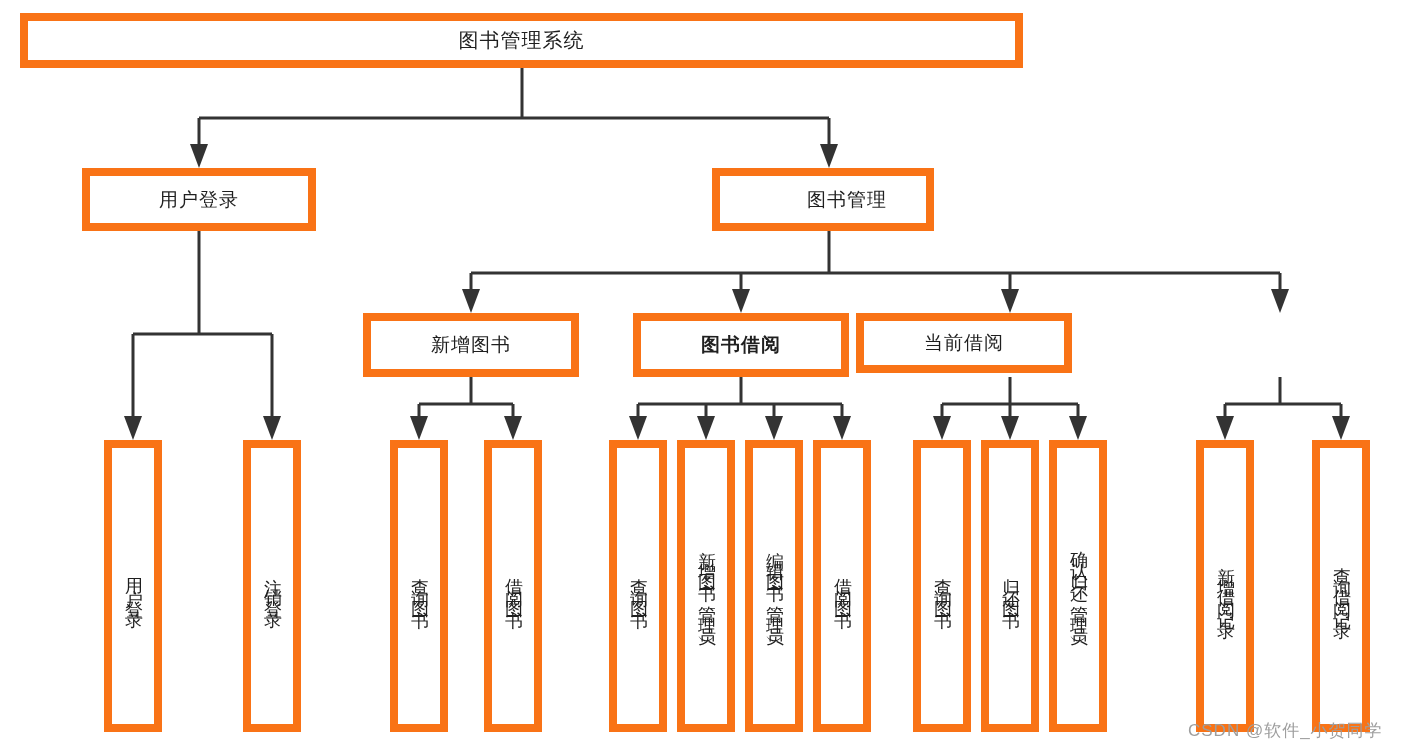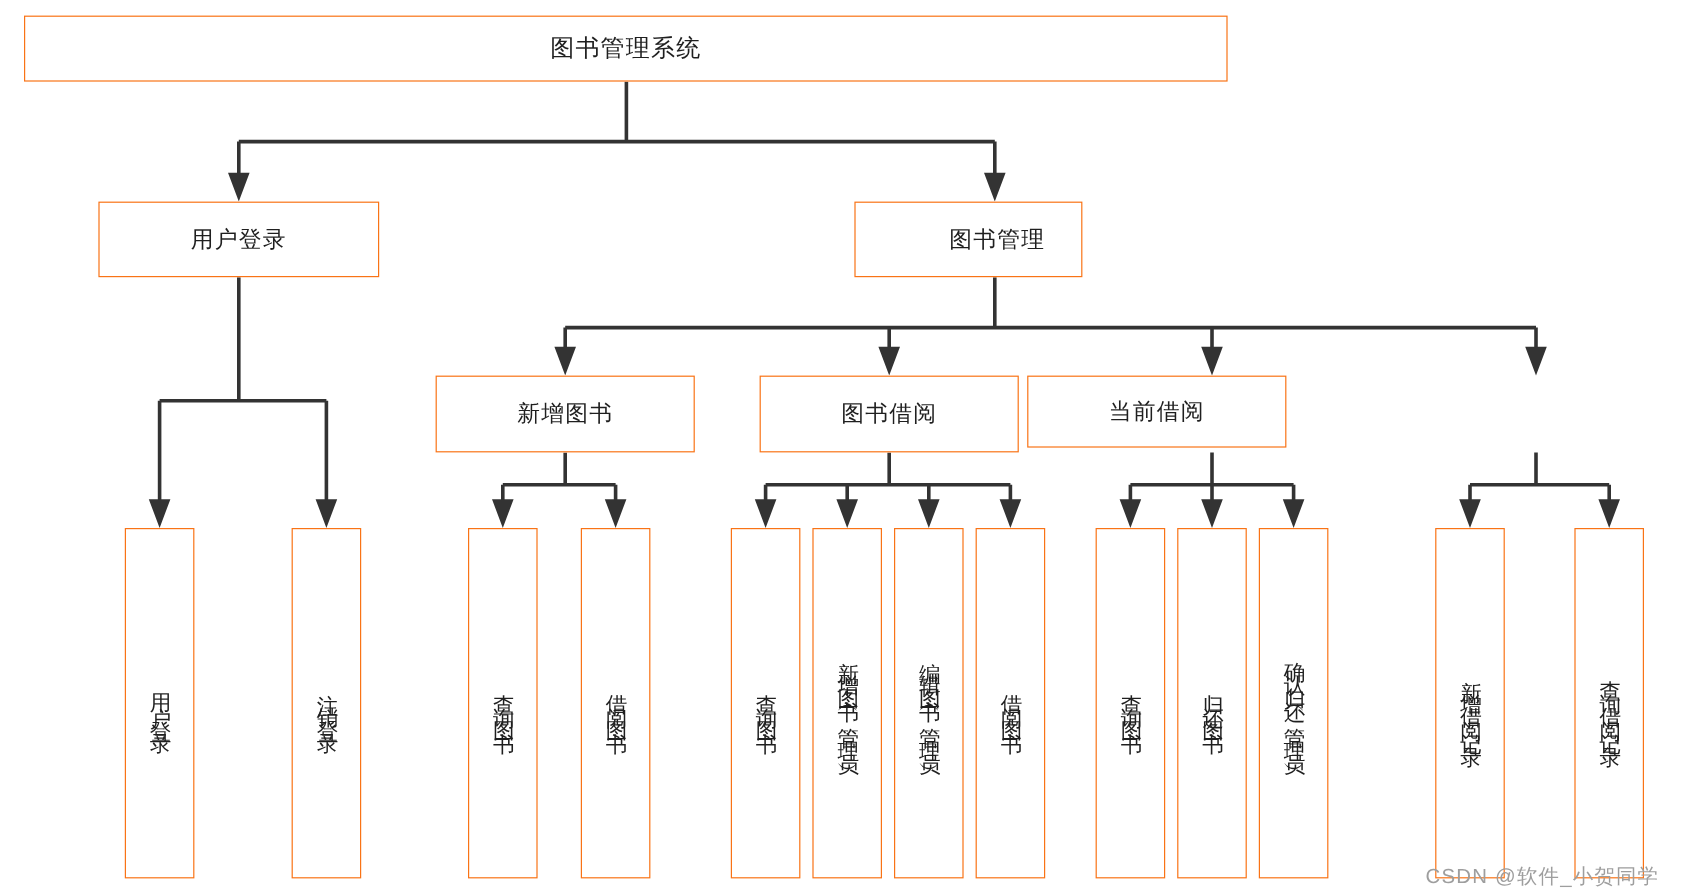--- a/index.html
+++ b/index.html
@@ -14,21 +14,21 @@
   }
   .connectors {
     position: absolute;
     left: 0; top: 0;
     width: 1405px; height: 747px;
   }
   .box {
     position: absolute;
     box-sizing: border-box;
     background: #ffffff;
-    border: 1px solid #f97316;
+    border: 8px solid #f97316;
     display: flex;
     align-items: center;
     justify-content: center;
   }
   .hlabel {
     font-size: 19px;
     letter-spacing: 1px;
     white-space: nowrap;
   }
   .root-box .hlabel { font-size: 20px; }
@@ -79,28 +79,28 @@
       M1216 416 L1234 416 L1225 440 Z  M1332 416 L1350 416 L1341 440 Z"></path>
   </svg>
 
   <div class="box root-box" style="left:20px; top:13px; width:1003px; height:55px;">
     <span class="hlabel">图书管理系统</span>
   </div>
 
   <div class="box" style="left:82px; top:168px; width:234px; height:63px;">
     <span class="hlabel">用户登录</span>
   </div>
-  <div class="box" style="left:712px; top:168px; width:190px; height:63px;padding-left:48px;">
+  <div class="box" style="left:712px; top:168px; width:222px; height:63px;padding-left:48px;">
     <span class="hlabel">图书管理</span>
   </div>
 
   <div class="box" style="left:363px; top:313px; width:216px; height:64px;">
     <span class="hlabel">新增图书</span>
   </div>
-  <div class="box" style="left:633px; top:313px; width:216px; height:64px;">
+  <div class="box" style="left:633px; top:313px; width:216px; height:64px;font-weight:bold;">
     <span class="hlabel">图书借阅</span>
   </div>
   <div class="box" style="left:856px; top:313px; width:216px; height:60px;">
     <span class="hlabel">当前借阅</span>
   </div>
 
   <div class="box" style="left:104px; top:440px; width:58px; height:292px;">
     <span class="vlabel">用户登录</span>
   </div>
   <div class="box" style="left:243px; top:440px; width:58px; height:292px;">

